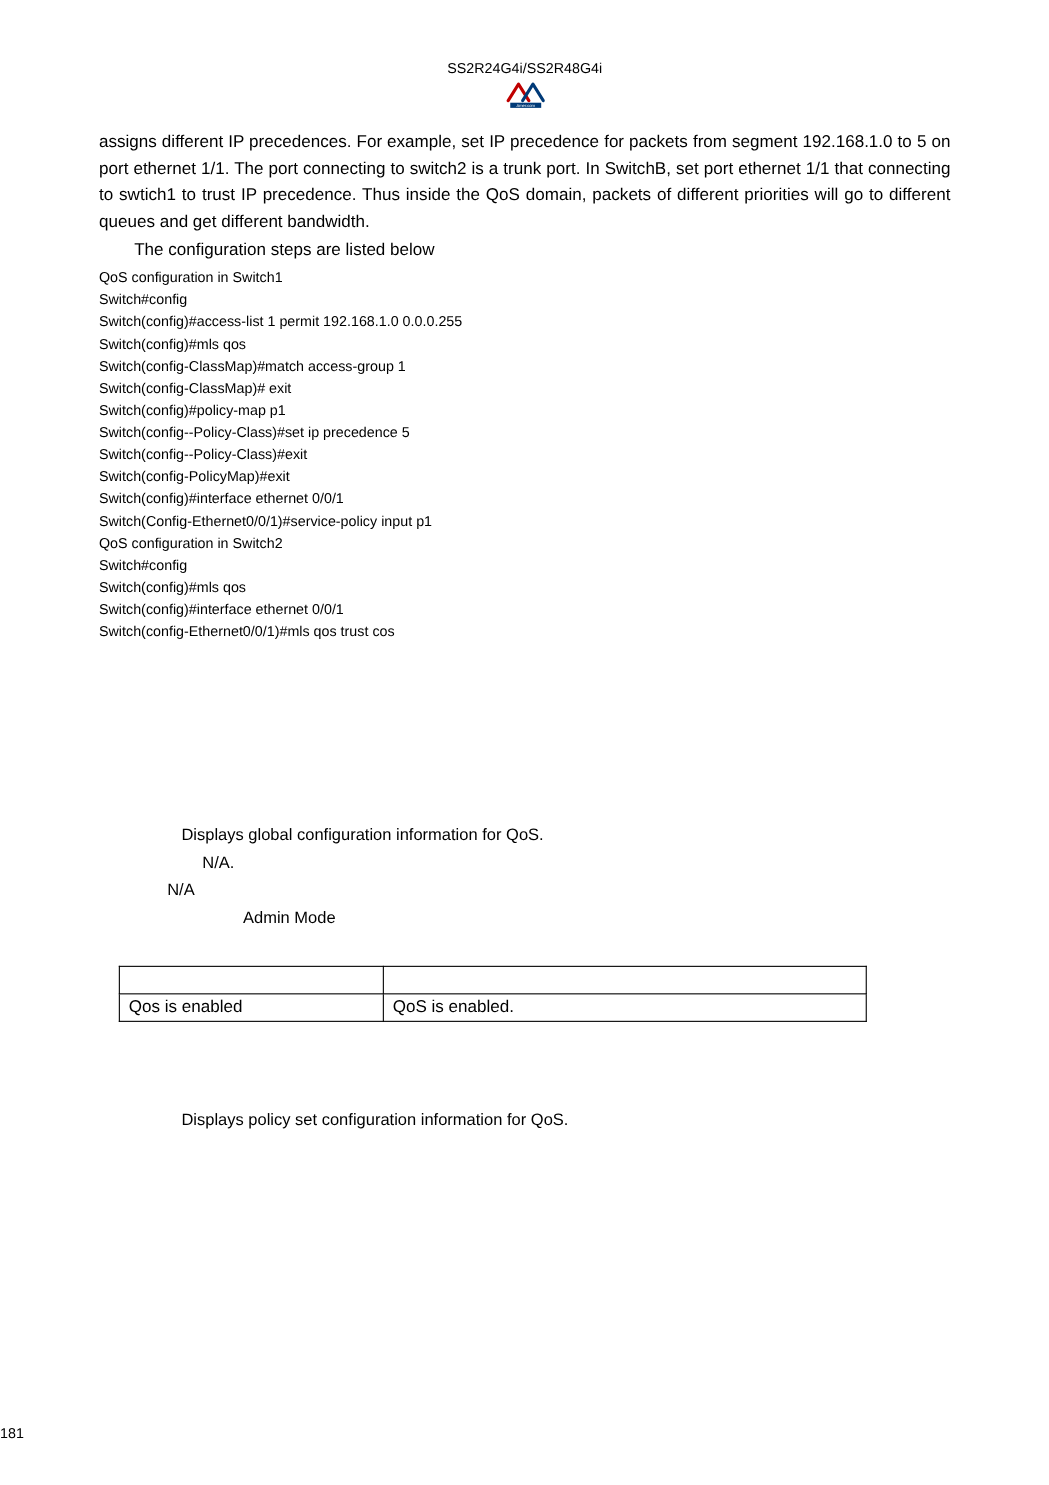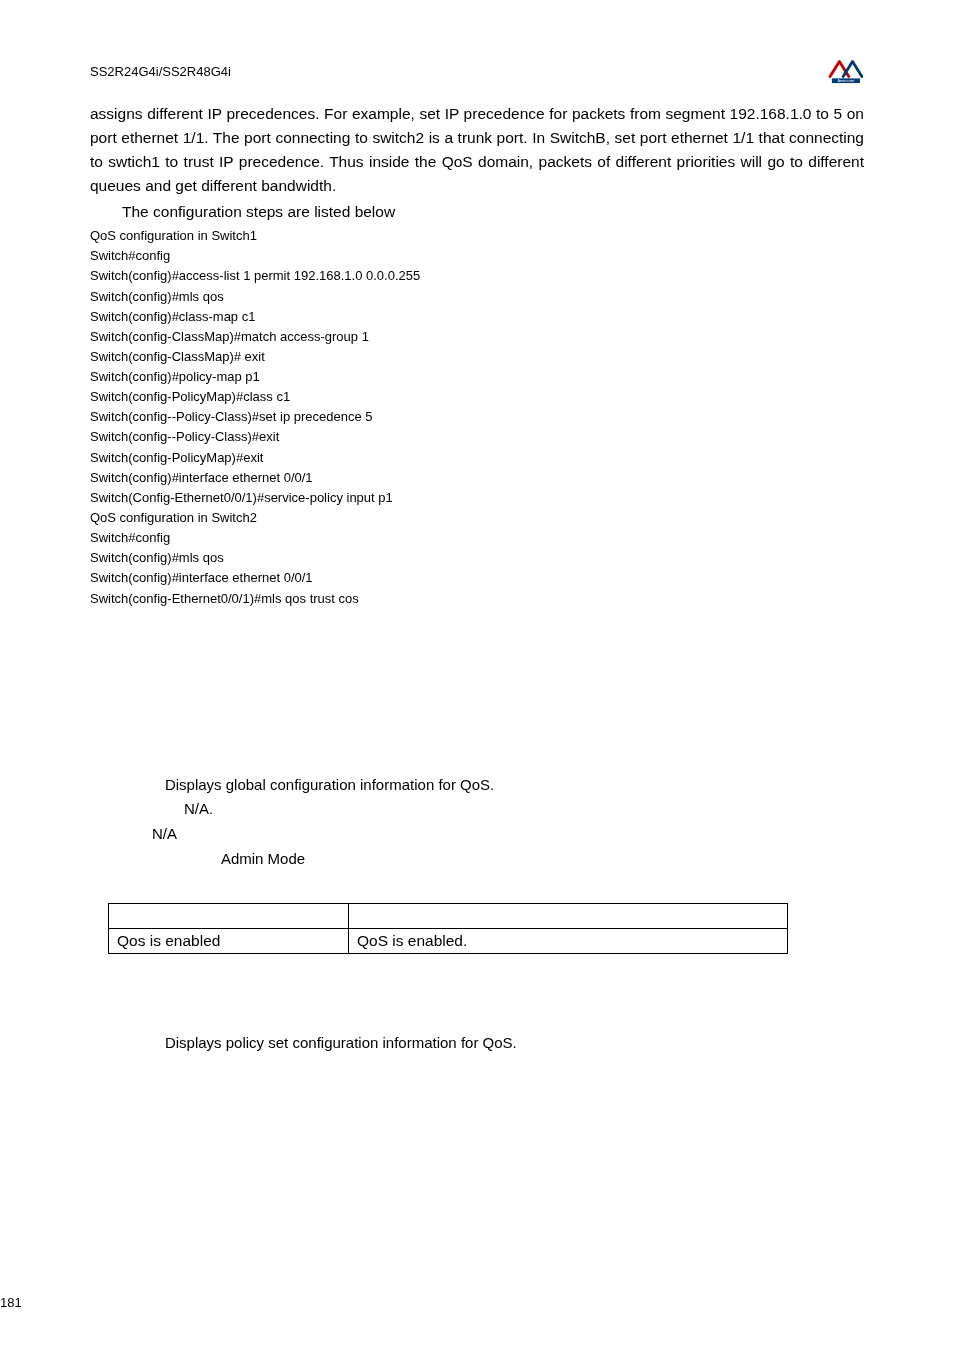--- a/index.html
+++ b/index.html
@@ -10,20 +10,21 @@
     font-family: Arial, Helvetica, sans-serif;
     color: #000;
     position: relative;
     padding: 54px 90px 40px 90px;
   }
   .header {
     display: flex;
     justify-content: space-between;
     align-items: center;
     margin-bottom: 14px;
+    flex-direction: column;
   }
   .header-title {
     font-size: 13px;
     color: #000;
   }
   .logo {
     width: 38px;
     height: 30px;
   }
   .body-text {
@@ -98,25 +99,23 @@
 </div>
 
 <p class="body-text">assigns different IP precedences. For example, set IP precedence for packets from segment 192.168.1.0 to 5 on port ethernet 1/1. The port connecting to switch2 is a trunk port. In SwitchB, set port ethernet 1/1 that connecting to swtich1 to trust IP precedence. Thus inside the QoS domain, packets of different priorities will go to different queues and get different bandwidth.</p>
 <p class="body-text indent">The configuration steps are listed below</p>
 
 <div>
   <div class="config-line">QoS configuration in Switch1</div>
   <div class="config-line">Switch#config</div>
   <div class="config-line">Switch(config)#access-list 1 permit 192.168.1.0 0.0.0.255</div>
   <div class="config-line">Switch(config)#mls qos</div>
-  <div class="config-line">Switch(config)#class-map c1</div>
   <div class="config-line">Switch(config-ClassMap)#match access-group 1</div>
   <div class="config-line">Switch(config-ClassMap)# exit</div>
   <div class="config-line">Switch(config)#policy-map p1</div>
-  <div class="config-line">Switch(config-PolicyMap)#class c1</div>
   <div class="config-line">Switch(config--Policy-Class)#set ip precedence 5</div>
   <div class="config-line">Switch(config--Policy-Class)#exit</div>
   <div class="config-line">Switch(config-PolicyMap)#exit</div>
   <div class="config-line">Switch(config)#interface ethernet 0/0/1</div>
   <div class="config-line">Switch(Config-Ethernet0/0/1)#service-policy input p1</div>
   <div class="config-line">QoS configuration in Switch2</div>
   <div class="config-line">Switch#config</div>
   <div class="config-line">Switch(config)#mls qos</div>
   <div class="config-line">Switch(config)#interface ethernet 0/0/1</div>
   <div class="config-line">Switch(config-Ethernet0/0/1)#mls qos trust cos</div>

